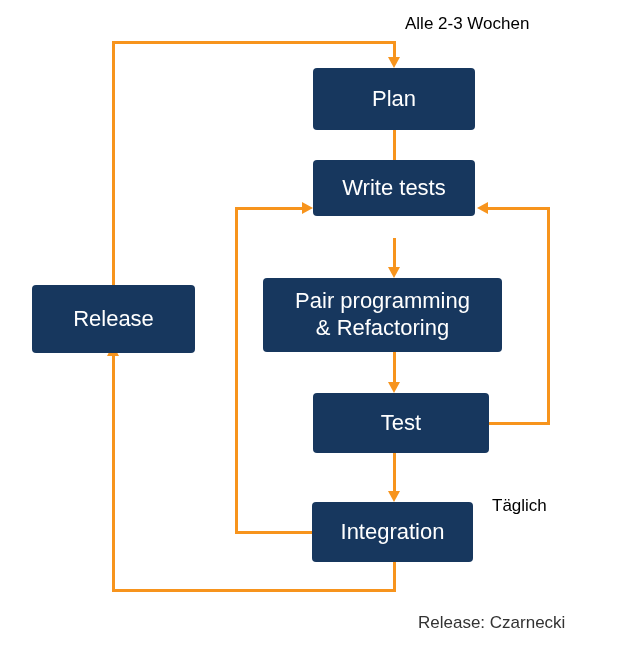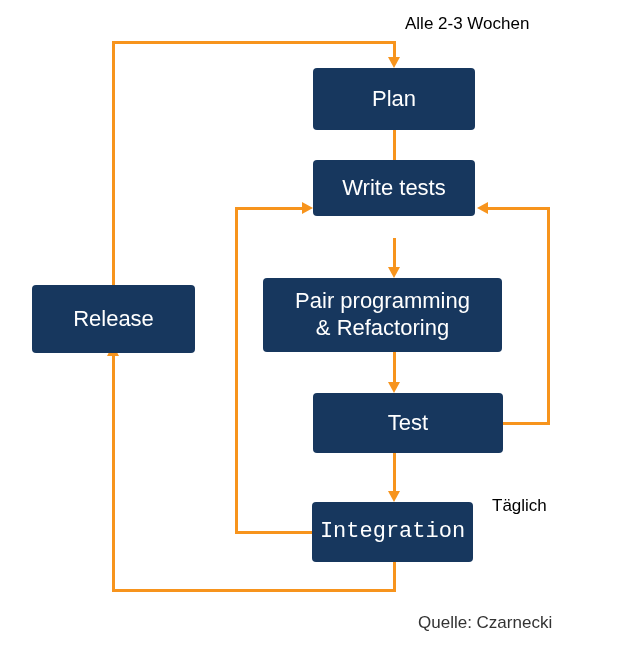--- a/index.html
+++ b/index.html
@@ -25,22 +25,22 @@
     align-items: center;
     justify-content: center;
     font-size: 22px;
     text-align: center;
     white-space: pre-line;
     line-height: 1.22;
   }
   #node-plan        { left: 313px; top: 68px;  width: 162px; height: 62px; }
   #node-write-tests { left: 313px; top: 160px; width: 162px; height: 56px; }
   #node-pair        { left: 263px; top: 278px; width: 239px; height: 74px; }
-  #node-test        { left: 313px; top: 393px; width: 190px; height: 60px; }
-  #node-integration { left: 312px; top: 502px; width: 161px; height: 60px; font-family: Liberation Mono, monospace; }
+  #node-test        { left: 313px; top: 393px; width: 176px; height: 60px; }
+  #node-integration { left: 312px; top: 502px; width: 161px; height: 60px; }
   #node-release     { left: 32px;  top: 285px; width: 163px; height: 68px; }
 
   .seg { position: absolute; background: var(--arrow); }
   .h { height: 3px; }
   .v { width: 3px; }
 
   .ah { position: absolute; width: 0; height: 0; }
   .ah-down  { border-left: 6px solid transparent; border-right: 6px solid transparent; border-top: 11px solid var(--arrow); }
   .ah-up    { border-left: 6px solid transparent; border-right: 6px solid transparent; border-bottom: 11px solid var(--arrow); }
   .ah-right { border-top: 6px solid transparent; border-bottom: 6px solid transparent; border-left: 11px solid var(--arrow); }
@@ -94,15 +94,15 @@
   <div class="node" id="node-plan">Plan</div>
   <div class="node" id="node-write-tests">Write tests</div>
   <div class="node" id="node-pair">Pair programming
 &amp; Refactoring</div>
   <div class="node" id="node-test">Test</div>
   <div class="node" id="node-integration">Integration</div>
   <div class="node" id="node-release">Release</div>
 
   <div class="lbl" id="lbl-cycle" style="left:405px; top:14px;">Alle 2-3 Wochen</div>
   <div class="lbl" id="lbl-daily" style="left:492px; top:496px;">Täglich</div>
-  <div class="lbl" id="lbl-source" style="left:418px; top:613px;">Quelle: Czarnecki</div>
+  <div class="lbl" id="lbl-source" style="left:418px; top:613px;">Release: Czarnecki</div>
 
 </div>
 
 </body></html>

